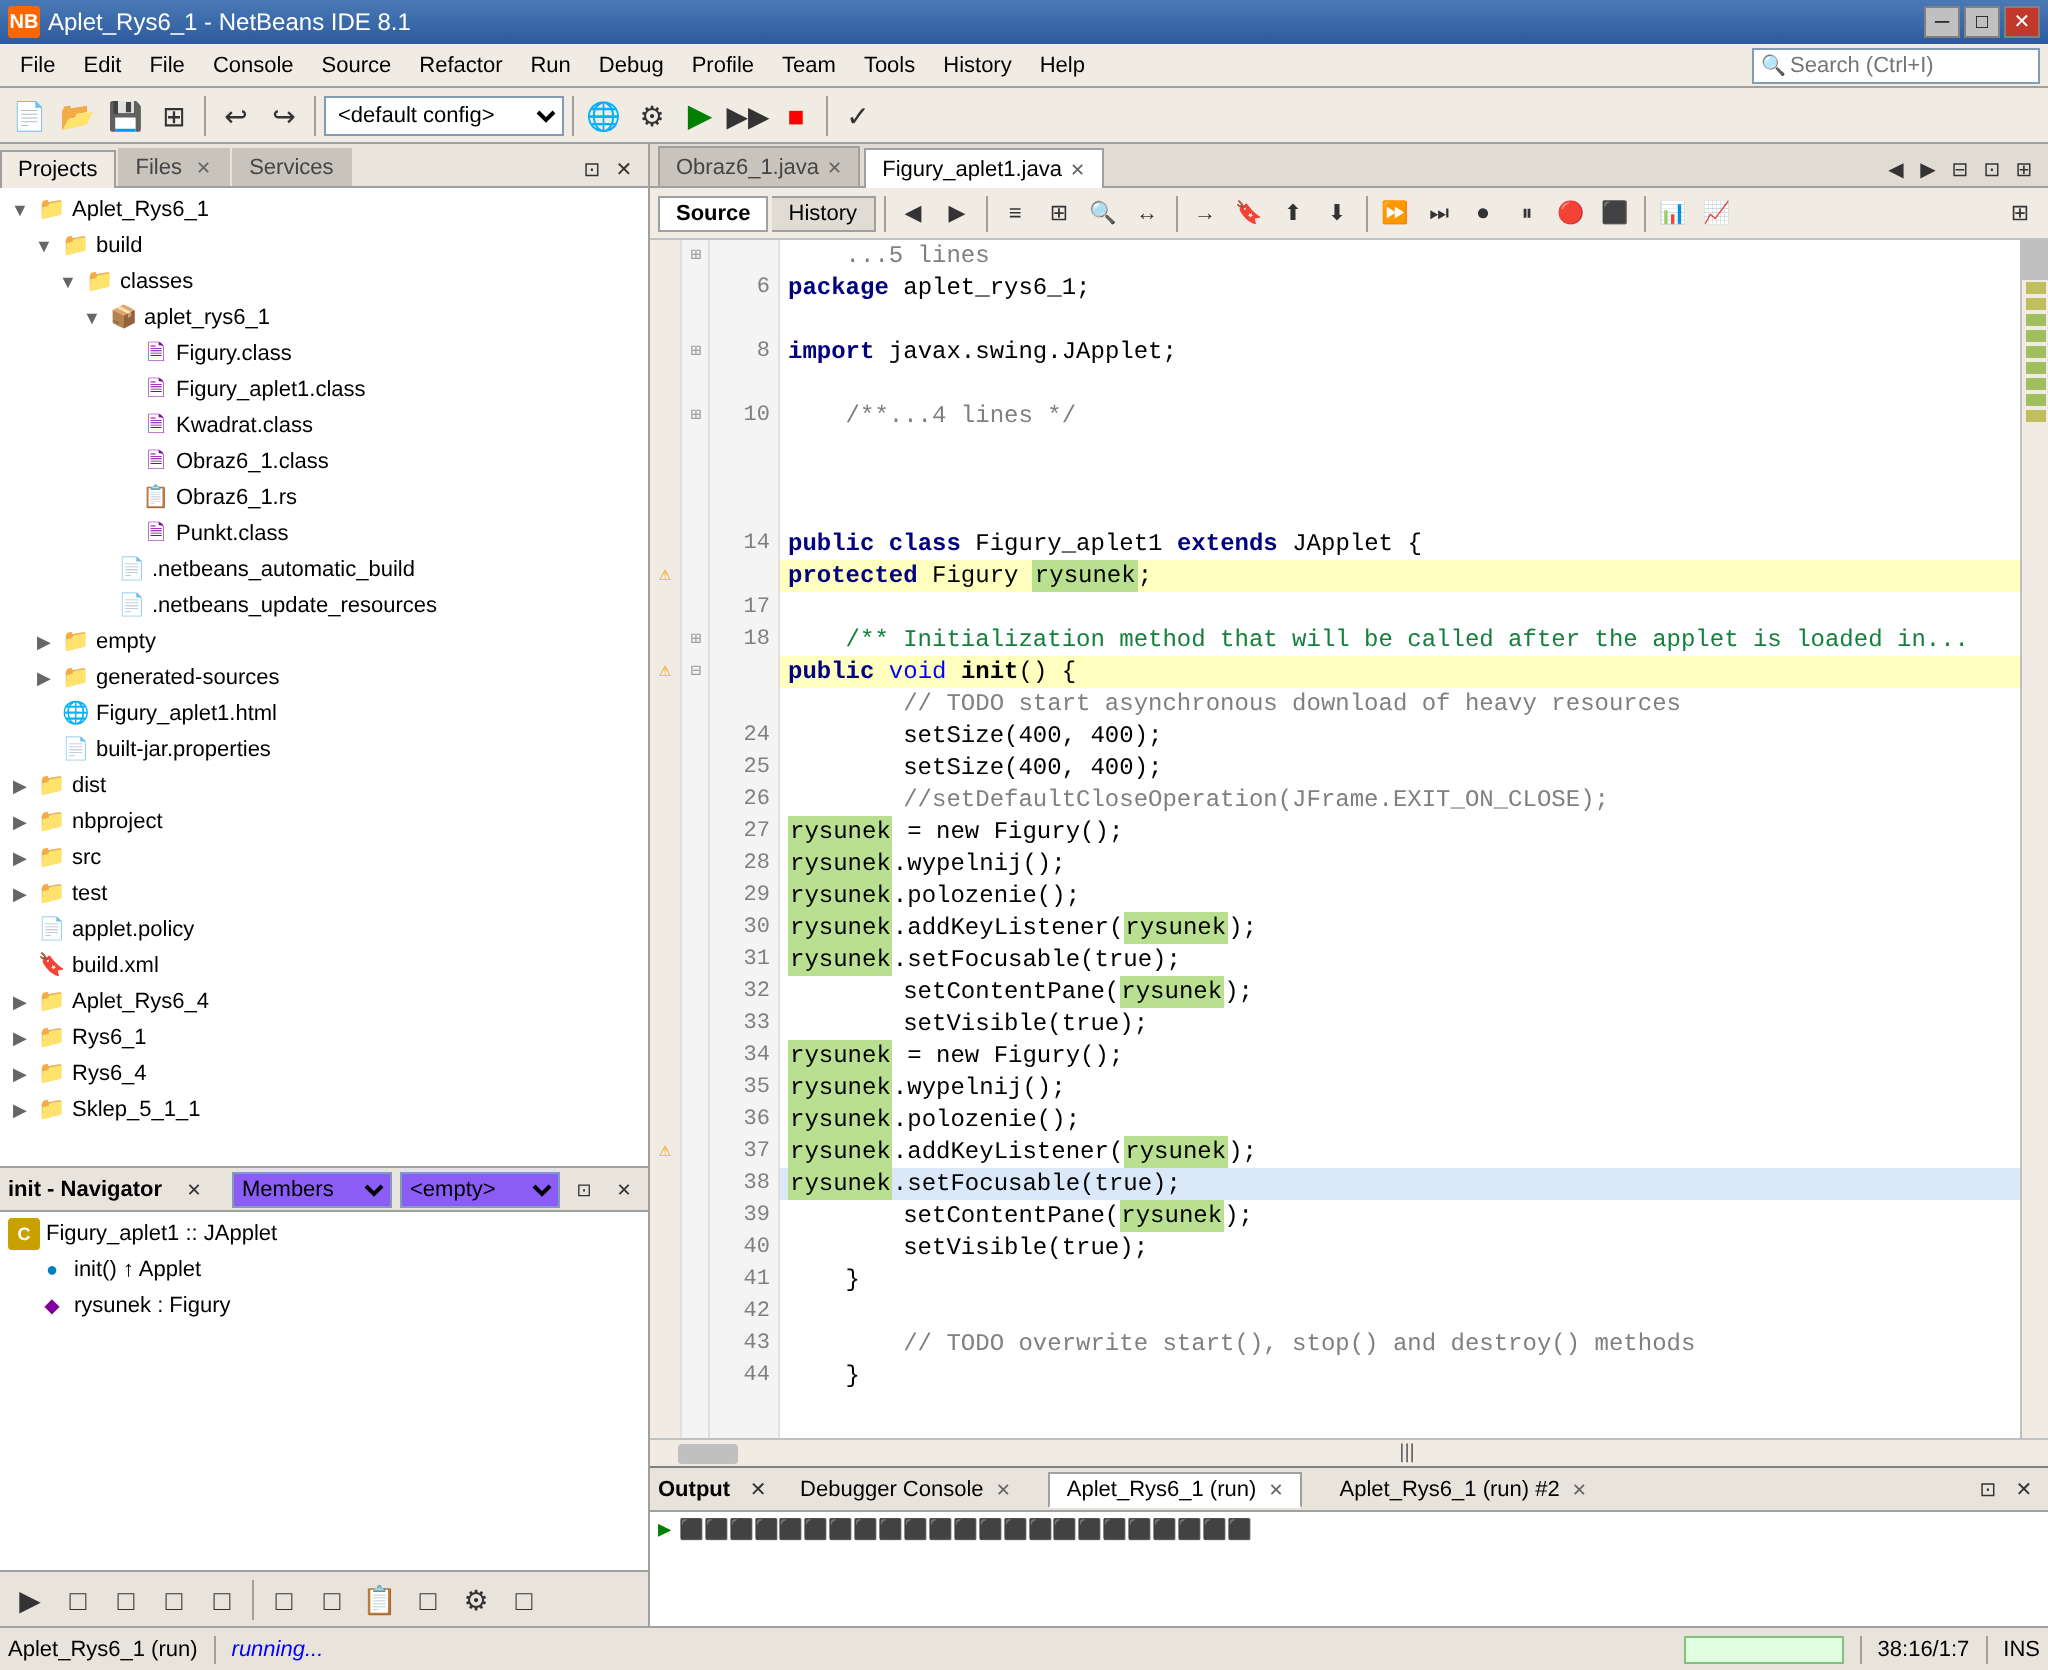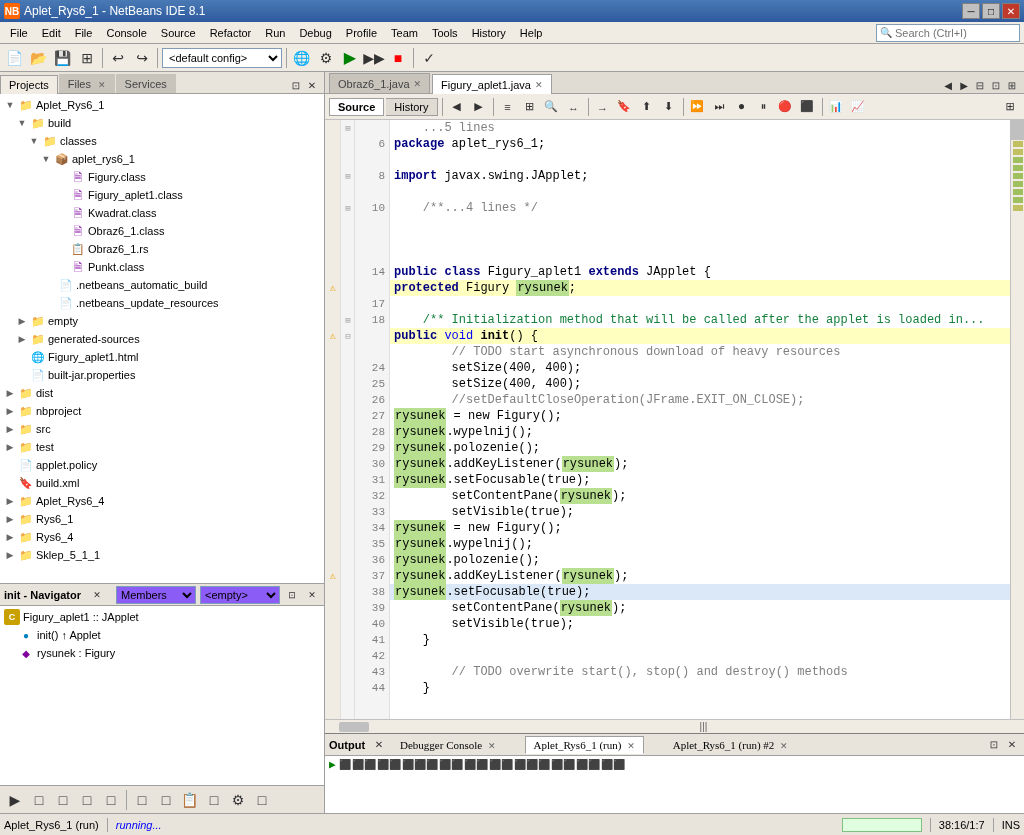--- a/index.html
+++ b/index.html
@@ -92,21 +92,21 @@
     .scrollbar-h { height: 14px; background: #f0ece4; border-top: 1px solid #c0c0c0; display: flex; align-items: center; }
     
     
     .status-bar { height: 22px; background: #e8e4dc; border-top: 1px solid #a0a0a0; display: flex; align-items: center; padding: 0 4px; font-size: 11px; gap: 8px; }
     .status-sep { width: 1px; height: 14px; background: #a0a0a0; }
     .status-running { color: #0000ff; font-style: italic; }
     
     
     .output-panel { height: 80px; border-top: 1px solid #808080; background: #f0ece4; display: flex; flex-direction: column; }
     .output-header { height: 22px; background: #e8e4dc; border-bottom: 1px solid #a0a0a0; display: flex; align-items: center; padding: 0 4px; font-size: 11px; gap: 4px; }
-    .output-tabs { display: flex; align-items: center; gap: 20px; flex: 1; font-family: Liberation Serif, serif; }
+    .output-tabs { display: flex; align-items: center; gap: 10px; flex: 1; }
     .output-tab { padding: 2px 8px; font-size: 11px; cursor: pointer; border: 1px solid transparent; }
     .output-tab.active { background: white; border-color: #a0a0a0; border-bottom-color: white; }
     .output-body { flex: 1; background: white; overflow: auto; font-family: 'Courier New', monospace; font-size: 11px; padding: 2px 4px; }
     
     .right-edge-bar { width: 14px; background: #f0ece4; border-left: 1px solid #c0c0c0; display: flex; flex-direction: column; }
     .edge-mark { width: 10px; height: 6px; background: #a0c060; margin: 1px 2px; }
     .edge-mark.yellow { background: #c0c060; }
     
     .bottom-toolbar { height: 28px; background: #e8e4dc; border-top: 1px solid #a0a0a0; display: flex; align-items: center; padding: 0 4px; gap: 2px; }
   </style>

